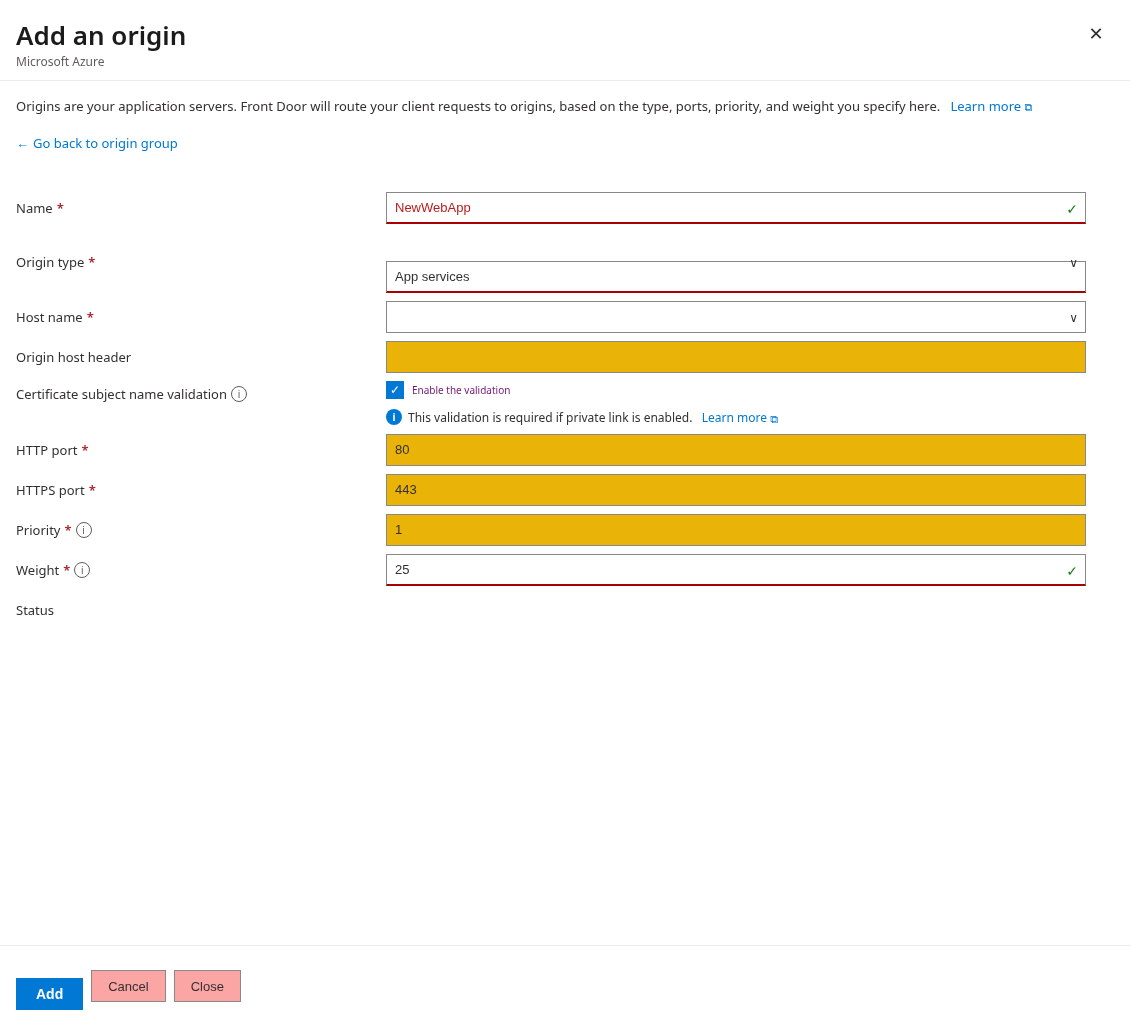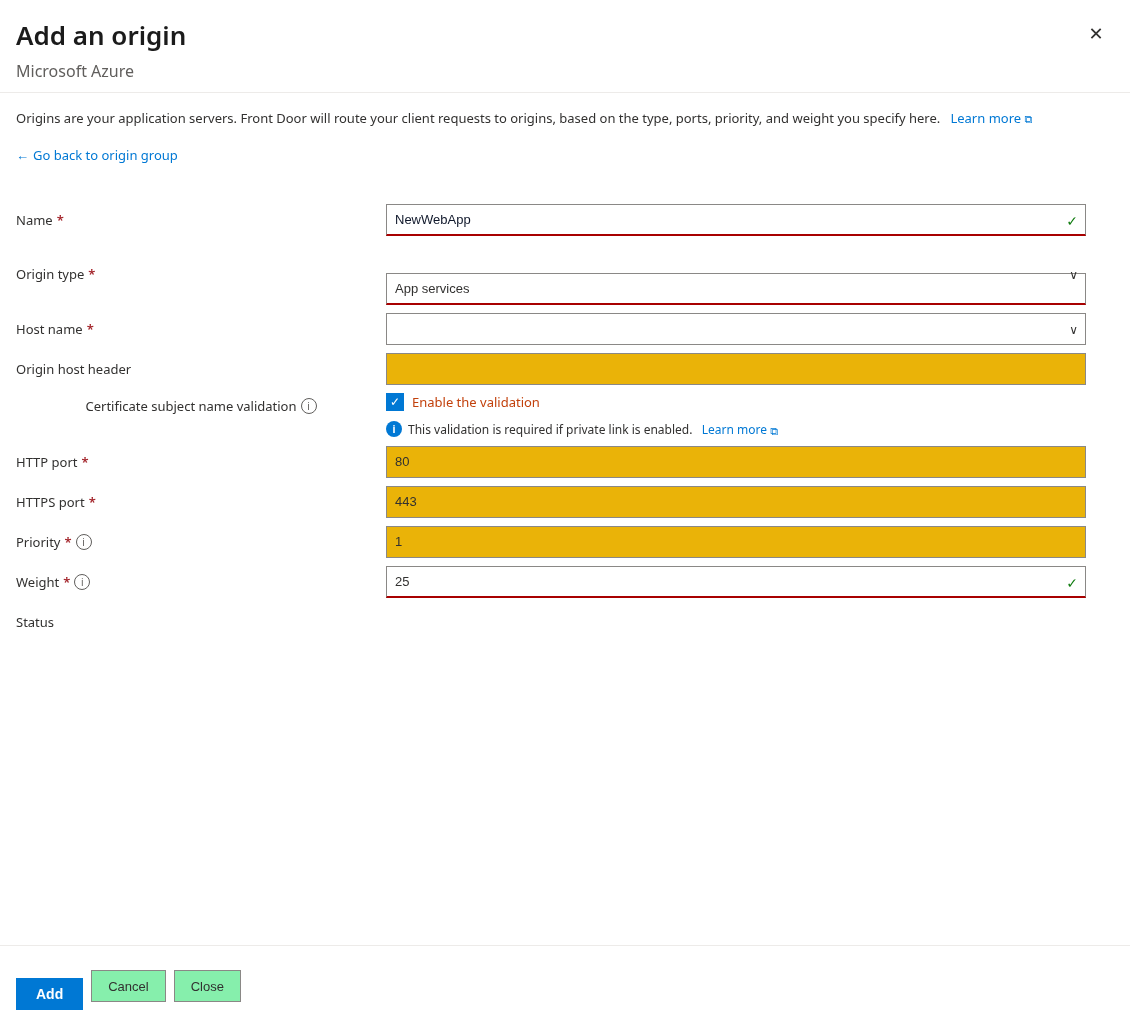--- a/index.html
+++ b/index.html
@@ -24,23 +24,23 @@
       border-bottom: 1px solid #edebe9;
       position: relative;
     }
     .header-title {
       font-size: 26px;
       font-weight: 600;
       color: #1b1b1b;
       line-height: 1.2;
     }
     .header-subtitle {
-      font-size: 16px;
+      font-size: 12px;
       color: #605e5c;
-      margin-top: 9px;
+      margin-top: 2px;
     }
     .close-btn {
       position: absolute;
       top: 18px;
       right: 18px;
       background: none;
       border: none;
       font-size: 18px;
       cursor: pointer;
       color: #323130;
@@ -134,21 +134,21 @@
       position: relative;
       width: 100%;
     }
     .name-input-wrapper input {
       width: 100%;
       height: 32px;
       border: 1px solid #8a8886;
       border-bottom: 2px solid #a80000;
       padding: 0 30px 0 8px;
       font-size: 13px;
-      color: #0f172a;
+      color: #b91c1c;
       outline: none;
       background: #fff;
     }
     .name-input-wrapper .check-mark {
       position: absolute;
       right: 8px;
       top: 50%;
       transform: translateY(-50%);
       color: #107c10;
       font-size: 14px;
@@ -250,22 +250,22 @@
     }
     .custom-checkbox.unchecked {
       background: #fff;
       border-color: #8a8886;
     }
     .custom-checkbox .check-white {
       color: #fff;
       font-size: 12px;
     }
     .checkbox-label {
-      font-size: 13px;
-      color: #c2410c;
+      font-size: 10px;
+      color: #701a75;
     }
     .info-message {
       display: flex;
       align-items: flex-start;
       gap: 6px;
       font-size: 12px;
       color: #323130;
       margin-top: 6px;
     }
     .info-circle {
@@ -299,21 +299,21 @@
       color: #fff;
       border: none;
       padding: 0 20px;
       height: 32px;
       font-size: 14px;
       font-weight: 600;
       cursor: pointer;
       margin-top: 16px;
     }
     .btn-secondary {
-      background: #86efac;
+      background: #fca5a5;
       color: #323130;
       border: 1px solid #8a8886;
       padding: 0 16px;
       height: 32px;
       font-size: 13px;
       cursor: pointer;
     }
   </style>
 </head>
 <body>
@@ -395,21 +395,21 @@
       <div class="form-row">
         <div class="form-label">
           <span>Origin host header</span>
         </div>
         <div class="form-control">
           <input type="text" class="text-input" value="" style="">
         </div>
       </div>
 
       <div class="form-row" style="align-items: flex-start;">
-        <div class="form-label" style="padding-top: 4px; justify-content: center;">
+        <div class="form-label" style="padding-top: 4px;">
           <span>Certificate subject name validation</span>
           <span class="info-icon" title="Info">i</span>
         </div>
         <div class="form-control certificate-section">
           <div class="checkbox-row">
             <div class="custom-checkbox checked">
               <span class="check-white">✓</span>
             </div>
             <span class="checkbox-label">Enable the validation</span>
           </div>

